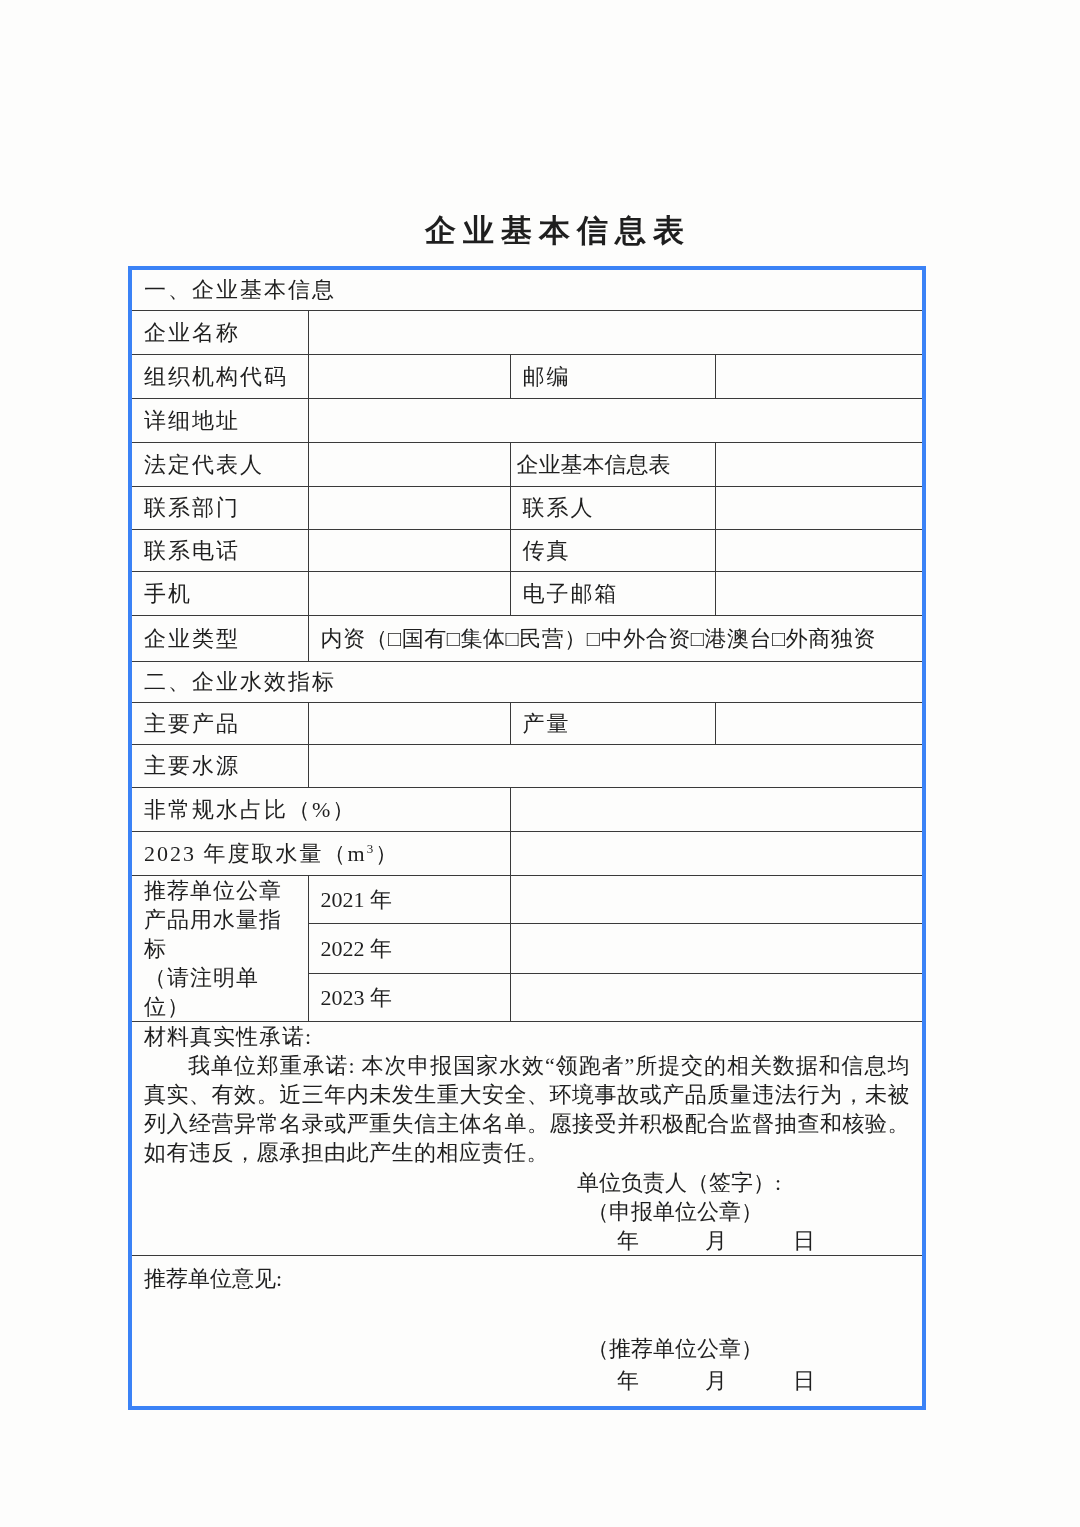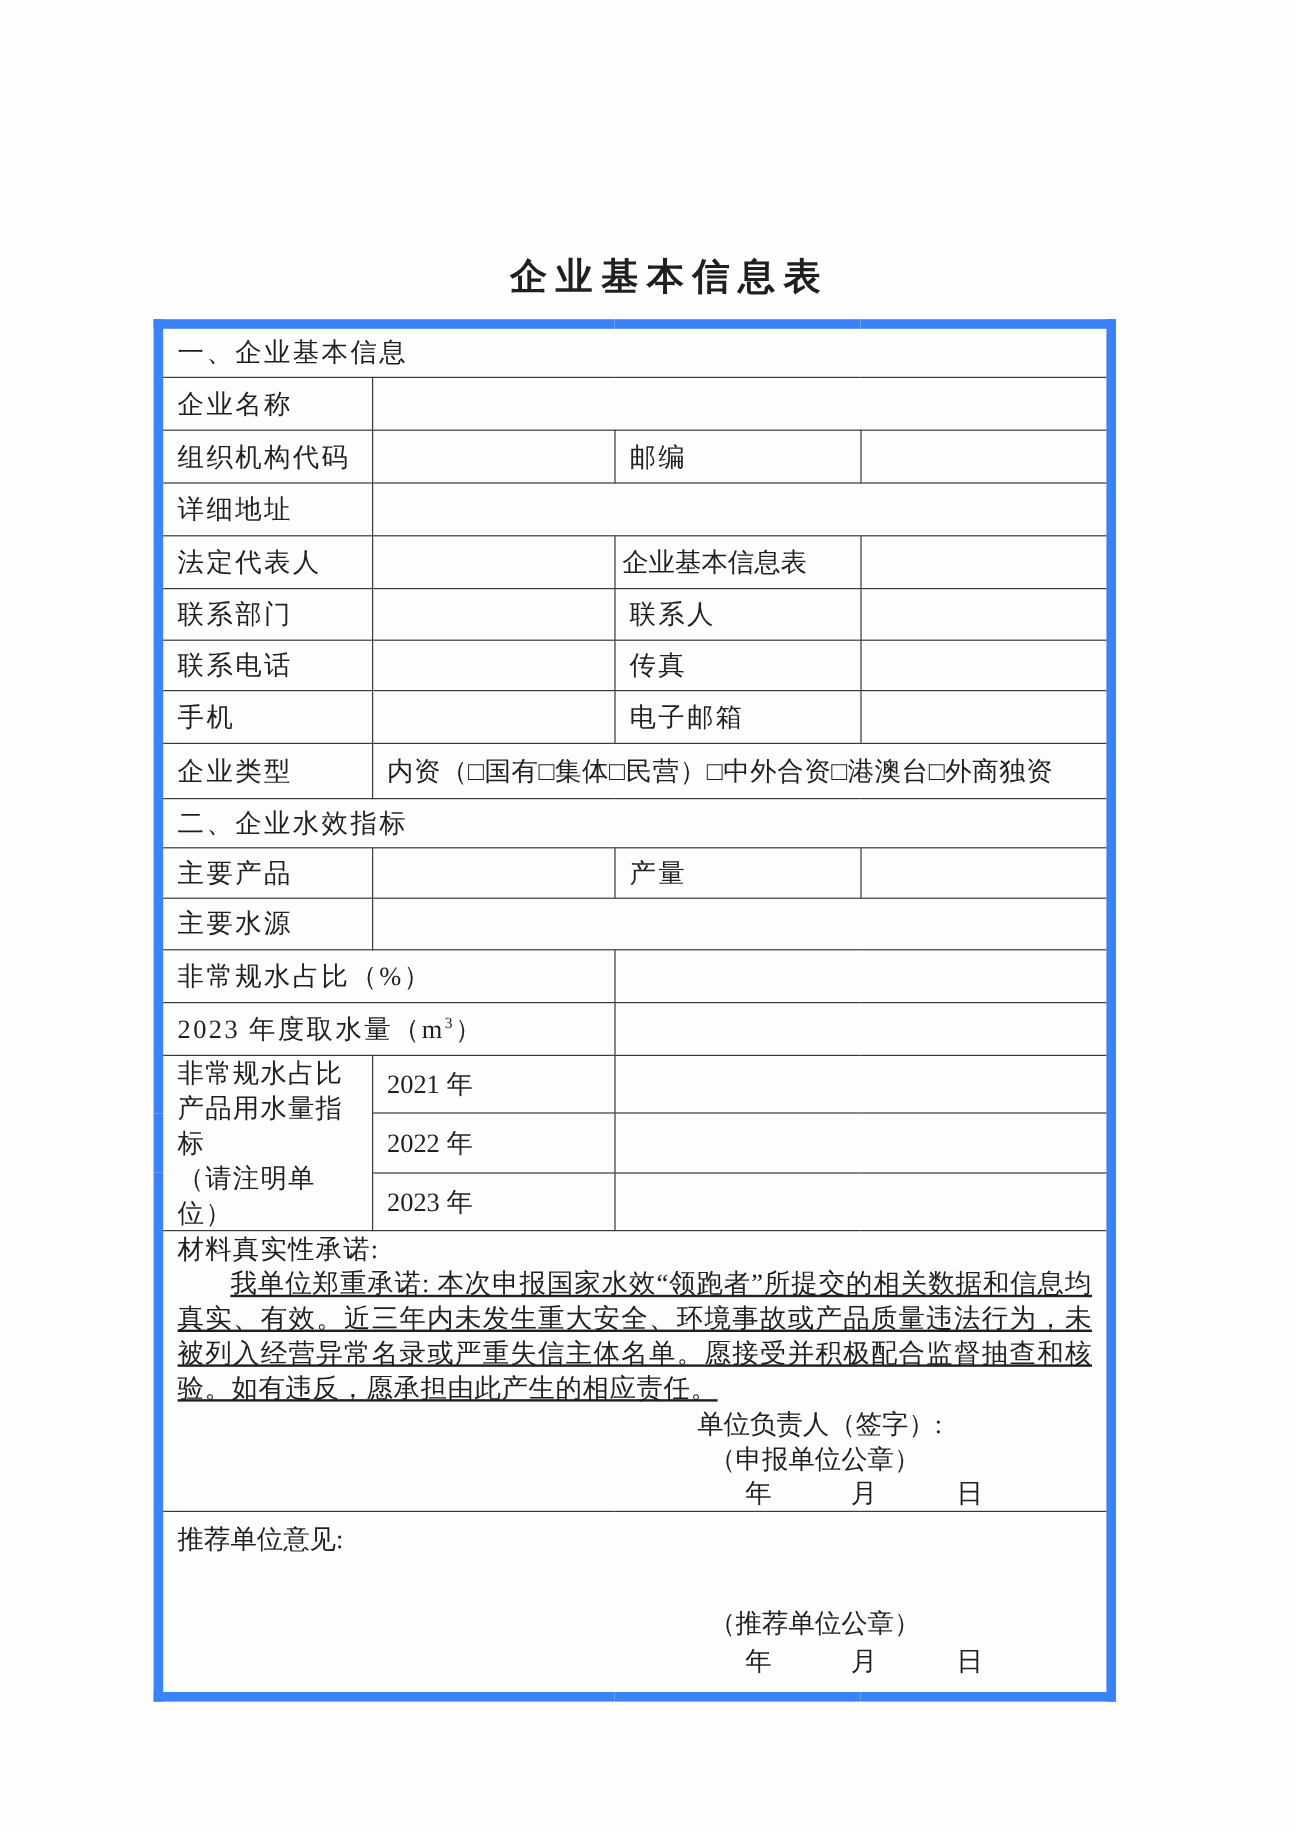--- a/index.html
+++ b/index.html
@@ -13,41 +13,41 @@
   .doc-title{
     position:absolute;top:210px;left:0;width:100%;
     margin:0;text-align:center;
     font-size:31px;font-weight:700;letter-spacing:7px;
   }
 
   table.form{
     position:absolute;top:266px;left:128px;width:794px;
     border-collapse:collapse;table-layout:fixed;
     font-size:22px;line-height:1.25;
-    border:8px solid #3b82f6;
+    border:4px solid #3b82f6;
   }
   table.form td{
     border:1px solid #3a3a3a;
     padding:0 12px;vertical-align:middle;overflow:hidden;
   }
   .lab{letter-spacing:2px;margin-left:45px;}
   .sec{letter-spacing:2px;}
   .ctr{text-align:left;padding:0 4px;}
   .opts{letter-spacing:0.5px;padding:0 12px;}
   sup{font-size:13px;line-height:0;}
 
   .r40 td{height:40px;}
   .r41 td{height:41px;}
   .r42 td{height:42px;}
   .r43 td{height:43px;}
   .r45 td{height:45px;}
 
   td.decl{height:233px;vertical-align:top;padding:3px 14px;line-height:29px;}
   .decl-h{letter-spacing:1px;}
-  .decl-p{margin:0;text-indent:2em;text-align:justify;letter-spacing:0.5px;text-decoration:underline;}
+  .decl-p{margin:0;text-indent:2em;text-align:justify;letter-spacing:0.5px;}
   .sig{margin-left:433px;margin-top:1px;}
   .sig .seal{padding-left:10px;}
   .sig .date{padding-left:40px;}
 
   td.rec{height:150px;vertical-align:top;padding:6px 14px;line-height:30px;}
   .rec-seal{margin-left:443px;margin-top:40px;}
   .rec-date{margin-left:473px;line-height:34px;}
 
   .three-year div{line-height:29px;letter-spacing:1px;}
 
@@ -148,21 +148,21 @@
       <td colspan="2"></td>
     </tr>
 
     <tr class="r43">
       <td class="lab" colspan="2"><span>2023 年度取水量（m</span><sup>3</sup><span>）</span></td>
       <td colspan="2"></td>
     </tr>
 
     <tr class="r42">
       <td class="three-year" rowspan="3">
-        <div>非常规水占比</div>
+        <div>推荐单位公章</div>
         <div>产品用水量指标</div>
         <div>（请注明单位）</div>
       </td>
       <td class="ctr">2021 年</td>
       <td colspan="2"></td>
     </tr>
 
     <tr class="r43">
       <td class="ctr">2022 年</td>
       <td colspan="2"></td>

